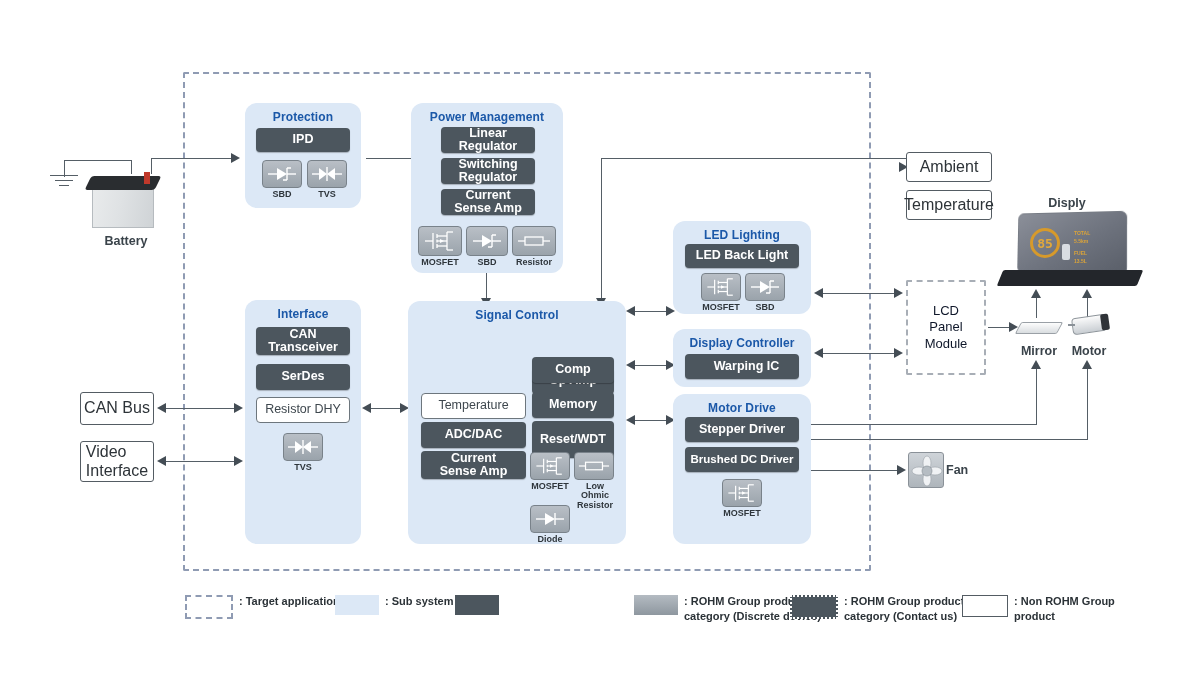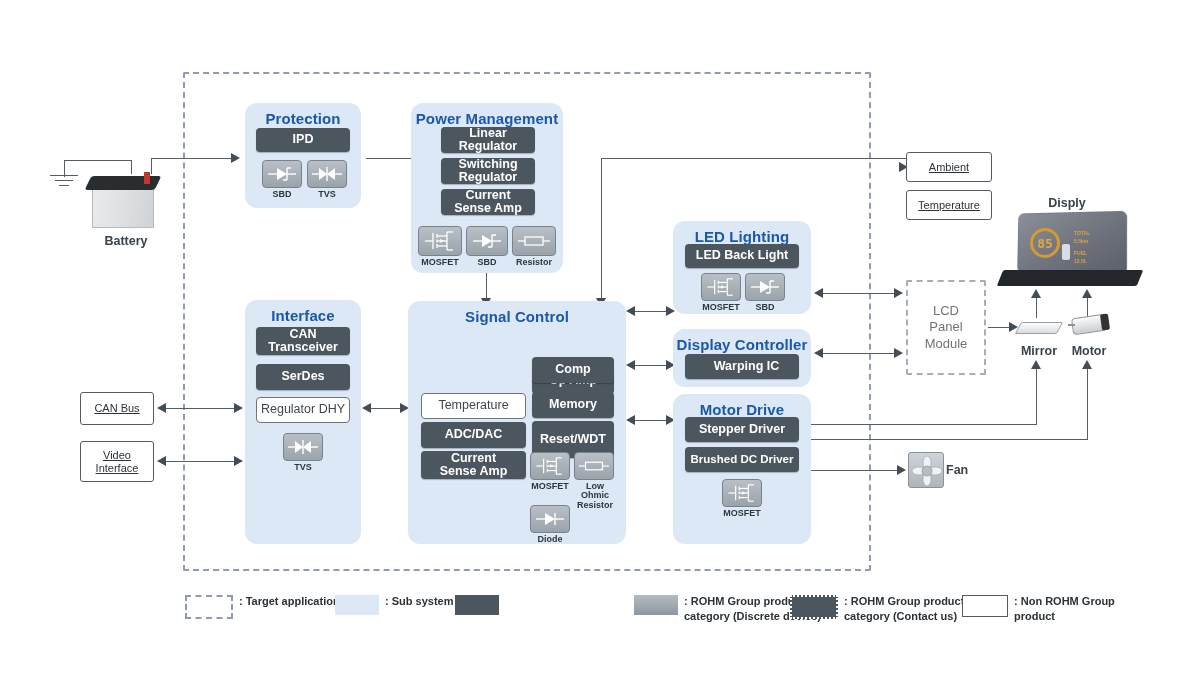--- a/index.html
+++ b/index.html
@@ -11,39 +11,39 @@
   }
   #stage{position:absolute;left:0;top:0;width:1200px;height:690px;}
   .abs{position:absolute;box-sizing:border-box;}
 
   
   .panel{
     background:#dce8f6;border-radius:12px;
   }
   .panel-title{
     position:absolute;left:0;right:0;top:7px;text-align:center;
-    color:#1b58a8;font-weight:bold;font-size:15px;letter-spacing:.1px;
+    color:#1b58a8;font-weight:bold;font-size:12px;letter-spacing:.1px;
   }
 
   
   .dark{
     background:#4c565e;color:#ffffff;border-radius:4px;
     display:flex;align-items:center;justify-content:center;
     text-align:center;font-weight:bold;font-size:12.5px;line-height:1.08;
     box-shadow:0 1px 1px rgba(0,0,0,.25);
   }
   .white-box{
     background:#ffffff;color:#3e474e;border:1.4px solid #6d767d;border-radius:4px;
     display:flex;align-items:center;justify-content:center;text-align:center;
     font-size:12.5px;line-height:1.1;
   }
   .plain-box{
     background:#ffffff;color:#2d3338;border:1.4px solid #545c63;border-radius:3px;
-    display:flex;align-items:center;justify-content:center;text-align:center;
-    font-size:11px;line-height:1.15;text-decoration:underline;
+    display:flex;align-items:center;justify-content:center;text-align:left;
+    font-size:16px;line-height:1.15;
   }
 
   
   .disc{
     background:linear-gradient(#b9bfc6,#9aa3ab);
     border:1px solid #79828a;border-radius:4px;
     display:flex;align-items:center;justify-content:center;
   }
   .disc svg{display:block;}
   .disc-label{
@@ -51,21 +51,21 @@
     color:#2f363c;line-height:1.05;
   }
 
   
   .target-frame{
     border:2px dashed #8f9bb3;border-radius:2px;background:transparent;
   }
   .lcd-frame{
     border:2px dashed #a8aeb6;border-radius:2px;background:transparent;
     display:flex;align-items:center;justify-content:center;text-align:center;
-    font-size:13px;color:#737373;line-height:1.25;
+    font-size:13px;color:#0f172a;line-height:1.25;
   }
 
   
   .wire{background:#555e66;}
   .hline{height:1.4px;}
   .vline{width:1.4px;}
   .arrow{width:0;height:0;}
   .ar-r{border-top:5px solid transparent;border-bottom:5px solid transparent;border-left:9px solid #444d55;}
   .ar-l{border-top:5px solid transparent;border-bottom:5px solid transparent;border-right:9px solid #444d55;}
   .ar-d{border-left:5px solid transparent;border-right:5px solid transparent;border-top:9px solid #444d55;}
@@ -247,21 +247,21 @@
   <div class="abs arrow ar-d" style="left:596px;top:298px;"></div>
   <div class="abs arrow ar-r" style="left:899px;top:162px;"></div>
 
   <div class="abs panel" style="left:245px;top:300px;width:116px;height:244px;">
     <div class="panel-title">Interface</div>
     <div class="abs dark" style="left:11px;top:27px;width:94px;height:28px;">
       <span style="white-space:pre-line">CAN
 Transceiver</span>
     </div>
     <div class="abs dark" style="left:11px;top:64px;width:94px;height:26px;">SerDes</div>
-    <div class="abs white-box" style="left:11px;top:97px;width:94px;height:26px;">Regulator DHY</div>
+    <div class="abs white-box" style="left:11px;top:97px;width:94px;height:26px;">Resistor DHY</div>
     <div class="abs disc" style="left:38px;top:133px;width:40px;height:28px;">
       <svg width="32" height="18" viewBox="0 0 32 18">
           <g stroke="#ffffff" stroke-width="1.4" fill="none">
         <line x1="1" y1="9" x2="8" y2="9"></line>
             <polygon points="8,3 8,15 16,9" fill="#ffffff" stroke="none"></polygon>
         <polygon points="24,3 24,15 16,9" fill="#ffffff" stroke="none"></polygon>
             <line x1="16" y1="2" x2="16" y2="16"></line>
         <line x1="24" y1="9" x2="31" y2="9"></line>
           </g>
         </svg>

